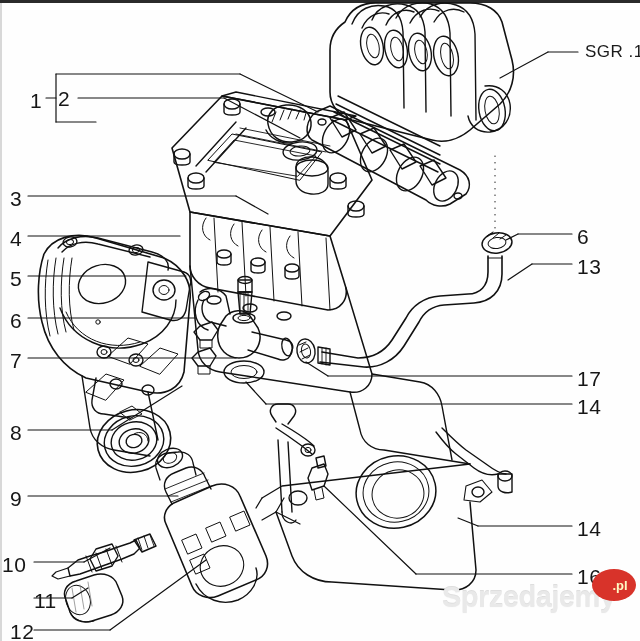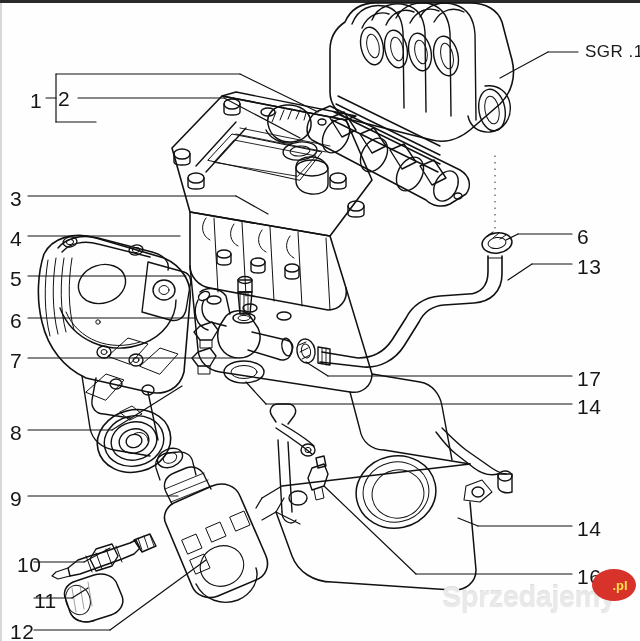--- a/index.html
+++ b/index.html
@@ -67,21 +67,21 @@
     text-shadow:0 1px 0 #fcfcfc, 0 -1px 0 #dedede;
     letter-spacing:-0.5px;
     line-height:1;
   }
   #watermark .wm-badge{
     position:absolute;
     left:150px;top:-14px;
     width:32px;height:32px;
     border-radius:50%;
     background:#d8332a;
-    color:#fde047;
+    color:#fef9c3;
     font-size:13px;
     font-weight:700;
     display:flex;align-items:center;justify-content:center;
     font-family:"Liberation Sans", sans-serif;
     padding-left:12px;
   }
 </style>
 </head>
 <body>
 
@@ -502,21 +502,21 @@
   <div id="callouts-left">
     <span class="callout" style="left:30px;top:90px;">1</span>
     <span class="callout" style="left:58px;top:88px;">2</span>
     <span class="callout" style="left:10px;top:188px;">3</span>
     <span class="callout" style="left:10px;top:228px;">4</span>
     <span class="callout" style="left:10px;top:268px;">5</span>
     <span class="callout" style="left:10px;top:310px;">6</span>
     <span class="callout" style="left:10px;top:350px;">7</span>
     <span class="callout" style="left:10px;top:422px;">8</span>
     <span class="callout" style="left:10px;top:488px;">9</span>
-    <span class="callout" style="left:2px;top:554px;padding-left:15px;">10</span>
+    <span class="callout" style="left:2px;top:554px;">10</span>
     <span class="callout" style="left:2px;top:590px;padding-left:32px;">11</span>
     <span class="callout" style="left:2px;top:621px;padding-left:8px;">12</span>
   </div>
 
   <div id="callouts-right">
     <span class="callout right" style="left:577px;top:226px;">6</span>
     <span class="callout right" style="left:577px;top:256px;text-align:center;">13</span>
     <span class="callout right" style="left:577px;top:368px;">17</span>
     <span class="callout right" style="left:577px;top:396px;">14</span>
     <span class="callout right" style="left:577px;top:518px;">14</span>

